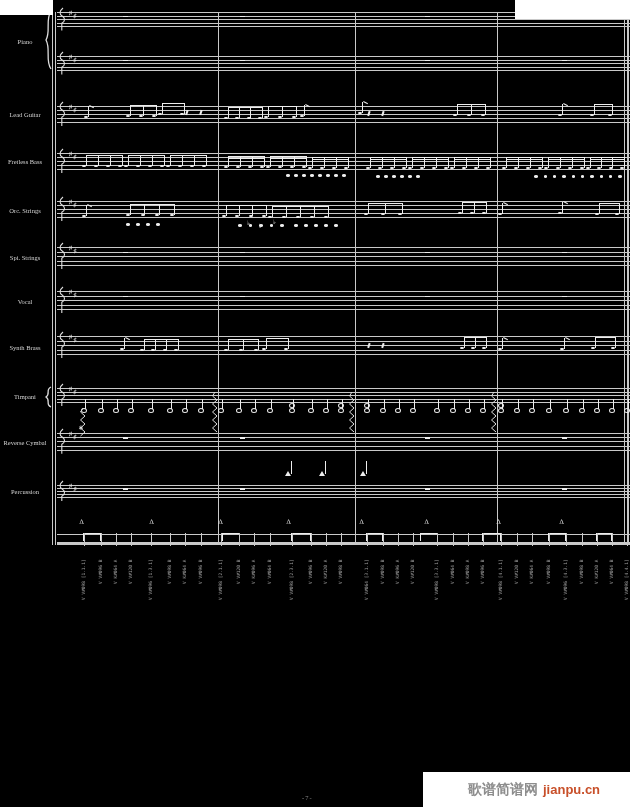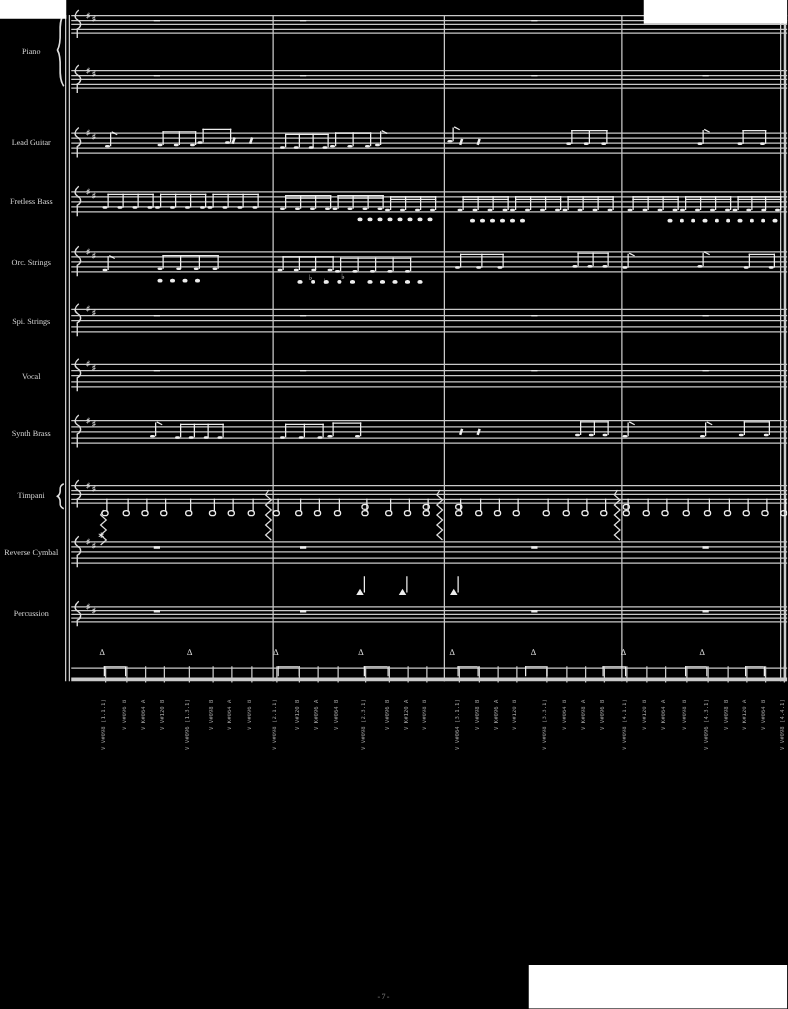--- a/index.html
+++ b/index.html
@@ -686,14 +686,17 @@
       <span style="left: 0px; top: 344px;">Synth Brass</span>
       <span style="left: 0px; top: 393px;">Timpani</span>
       <span style="left: 0px; top: 439px;">Reverse Cymbal</span>
       <span style="left: 0px; top: 488px;">Percussion</span>
     </div>
   <div id="blocks" class="abs" style="left:0;top:0;width:630px;height:807px;pointer-events:none;">
       <div class="abs" style="left: 0px; top: 0px; width: 53px; height: 15px; background: rgb(255, 255, 255);"></div>
       <div class="abs" style="left: 515px; top: 0px; width: 115px; height: 19px; background: rgb(255, 255, 255);"></div>
       <div class="abs" style="left: 423px; top: 772px; width: 207px; height: 35px; background: rgb(255, 255, 255);"></div>
     </div>
+  <div class="wm">
+    <span class="site">歌谱简谱网</span><span class="dom">jianpu.cn</span>
+  </div>
   <span class="pgnum">-7-</span>
 </div>
 
 </body></html>

